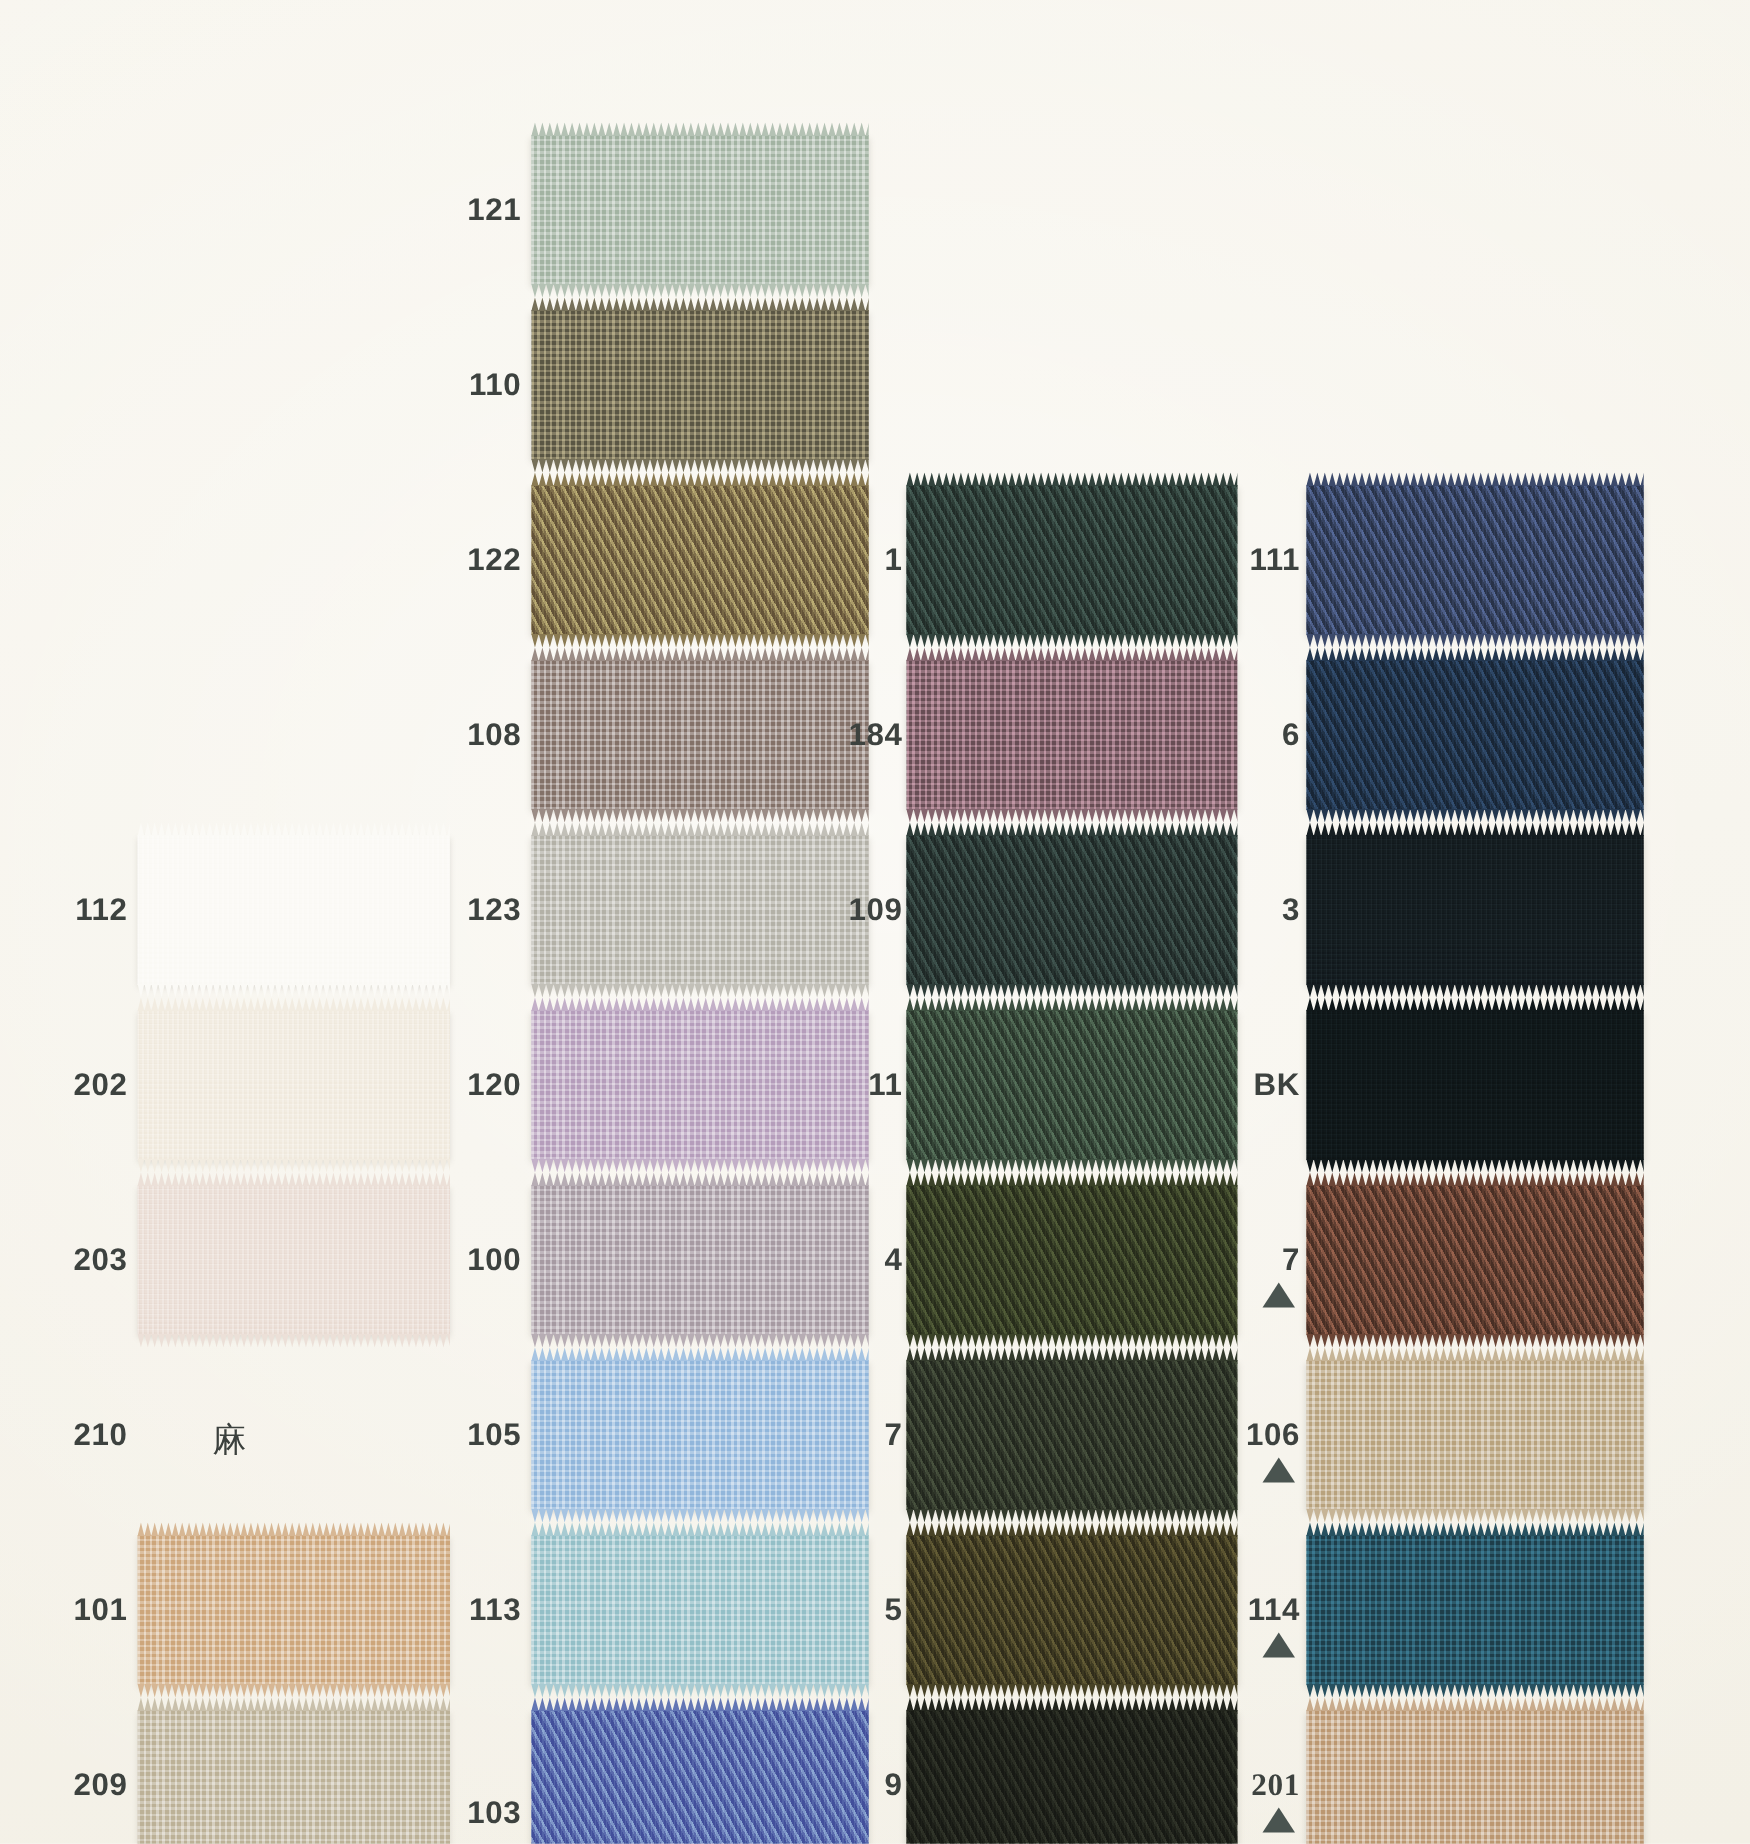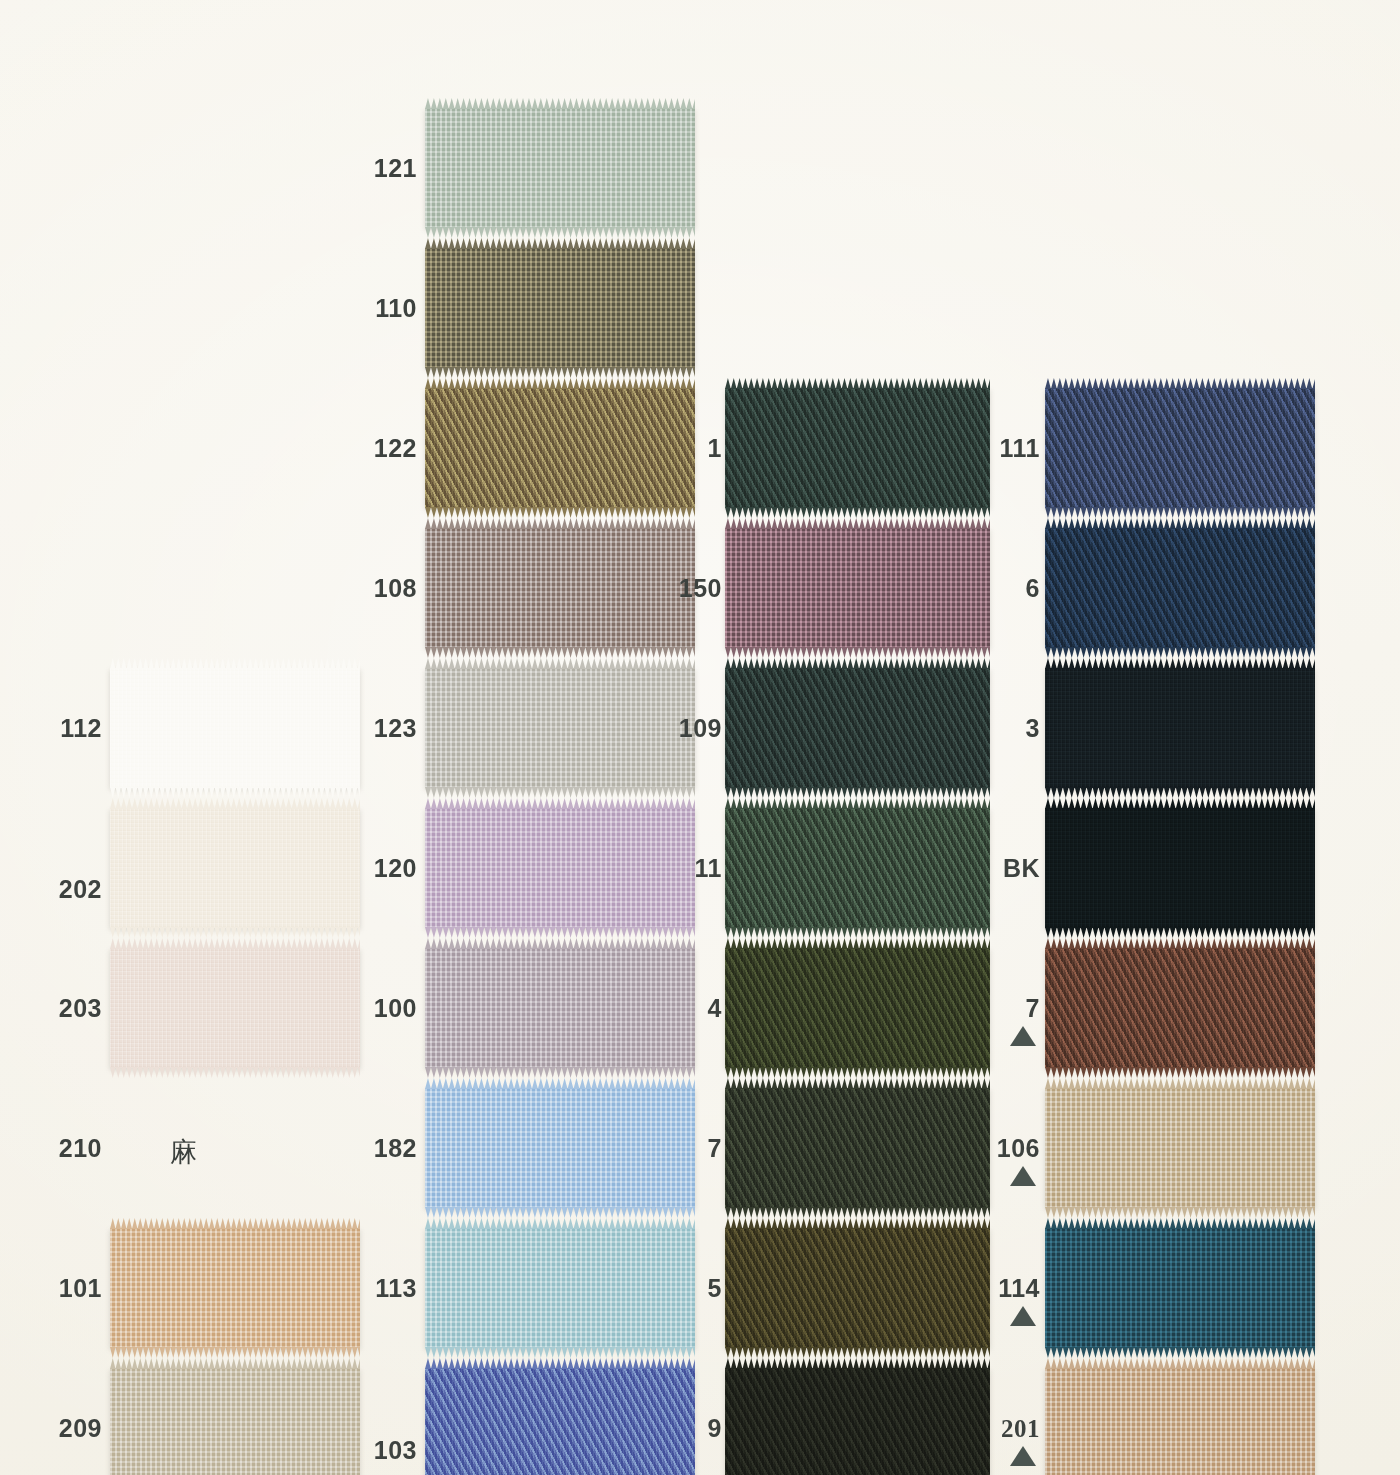--- a/index.html
+++ b/index.html
@@ -104,21 +104,21 @@
         <svg viewBox="0 0 1000 11" preserveAspectRatio="none">
           <polygon points="0,11 0,11 11,0 22,11 33,0 44,11 55,0 66,11 77,0 88,11 99,0 110,11 121,0 132,11 143,0 154,11 165,0 176,11 187,0 198,11 209,0 220,11 231,0 242,11 253,0 264,11 275,0 286,11 297,0 308,11 319,0 330,11 341,0 352,11 363,0 374,11 385,0 396,11 407,0 418,11 429,0 440,11 451,0 462,11 473,0 484,11 495,0 506,11 517,0 528,11 539,0 550,11 561,0 572,11 583,0 594,11 605,0 616,11 627,0 638,11 649,0 660,11 671,0 682,11 693,0 704,11 715,0 726,11 737,0 748,11 759,0 770,11 781,0 792,11 803,0 814,11 825,0 836,11 847,0 858,11 869,0 880,11 891,0 902,11 913,0 924,11 935,0 946,11 957,0 968,11 979,0 990,11 1001,0 1000,11" fill="#fbfaf6"></polygon>
         </svg>
       </div>
       <div class="zig bottom">
         <svg viewBox="0 0 1000 11" preserveAspectRatio="none">
           <polygon points="0,0 0,0 11,11 22,0 33,11 44,0 55,11 66,0 77,11 88,0 99,11 110,0 121,11 132,0 143,11 154,0 165,11 176,0 187,11 198,0 209,11 220,0 231,11 242,0 253,11 264,0 275,11 286,0 297,11 308,0 319,11 330,0 341,11 352,0 363,11 374,0 385,11 396,0 407,11 418,0 429,11 440,0 451,11 462,0 473,11 484,0 495,11 506,0 517,11 528,0 539,11 550,0 561,11 572,0 583,11 594,0 605,11 616,0 627,11 638,0 649,11 660,0 671,11 682,0 693,11 704,0 715,11 726,0 737,11 748,0 759,11 770,0 781,11 792,0 803,11 814,0 825,11 836,0 847,11 858,0 869,11 880,0 891,11 902,0 913,11 924,0 935,11 946,0 957,11 968,0 979,11 990,0 1001,11 1000,0" fill="#fbfaf6"></polygon>
         </svg>
       </div>
     </div>
-    <div class="label" style="right: 1298px; top: 856px; color: rgb(61, 66, 63); margin-top: 21px;">202</div>
+    <div class="label" style="right: 1298px; top: 856px; color: rgb(61, 66, 63);">202</div>
     <div class="swatch plain" style="left: 110px; top: 808px; width: 250px; height: 120px;">
       <div class="body" style="background: rgb(242, 236, 225);"></div>
       <div class="weave"></div>
       <div class="zig top">
         <svg viewBox="0 0 1000 11" preserveAspectRatio="none">
           <polygon points="0,11 0,11 11,0 22,11 33,0 44,11 55,0 66,11 77,0 88,11 99,0 110,11 121,0 132,11 143,0 154,11 165,0 176,11 187,0 198,11 209,0 220,11 231,0 242,11 253,0 264,11 275,0 286,11 297,0 308,11 319,0 330,11 341,0 352,11 363,0 374,11 385,0 396,11 407,0 418,11 429,0 440,11 451,0 462,11 473,0 484,11 495,0 506,11 517,0 528,11 539,0 550,11 561,0 572,11 583,0 594,11 605,0 616,11 627,0 638,11 649,0 660,11 671,0 682,11 693,0 704,11 715,0 726,11 737,0 748,11 759,0 770,11 781,0 792,11 803,0 814,11 825,0 836,11 847,0 858,11 869,0 880,11 891,0 902,11 913,0 924,11 935,0 946,11 957,0 968,11 979,0 990,11 1001,0 1000,11" fill="#f2ece1"></polygon>
         </svg>
       </div>
       <div class="zig bottom">
         <svg viewBox="0 0 1000 11" preserveAspectRatio="none">
@@ -266,21 +266,21 @@
         <svg viewBox="0 0 1000 11" preserveAspectRatio="none">
           <polygon points="0,11 0,11 11,0 22,11 33,0 44,11 55,0 66,11 77,0 88,11 99,0 110,11 121,0 132,11 143,0 154,11 165,0 176,11 187,0 198,11 209,0 220,11 231,0 242,11 253,0 264,11 275,0 286,11 297,0 308,11 319,0 330,11 341,0 352,11 363,0 374,11 385,0 396,11 407,0 418,11 429,0 440,11 451,0 462,11 473,0 484,11 495,0 506,11 517,0 528,11 539,0 550,11 561,0 572,11 583,0 594,11 605,0 616,11 627,0 638,11 649,0 660,11 671,0 682,11 693,0 704,11 715,0 726,11 737,0 748,11 759,0 770,11 781,0 792,11 803,0 814,11 825,0 836,11 847,0 858,11 869,0 880,11 891,0 902,11 913,0 924,11 935,0 946,11 957,0 968,11 979,0 990,11 1001,0 1000,11" fill="#b7adb4"></polygon>
         </svg>
       </div>
       <div class="zig bottom">
         <svg viewBox="0 0 1000 11" preserveAspectRatio="none">
           <polygon points="0,0 0,0 11,11 22,0 33,11 44,0 55,11 66,0 77,11 88,0 99,11 110,0 121,11 132,0 143,11 154,0 165,11 176,0 187,11 198,0 209,11 220,0 231,11 242,0 253,11 264,0 275,11 286,0 297,11 308,0 319,11 330,0 341,11 352,0 363,11 374,0 385,11 396,0 407,11 418,0 429,11 440,0 451,11 462,0 473,11 484,0 495,11 506,0 517,11 528,0 539,11 550,0 561,11 572,0 583,11 594,0 605,11 616,0 627,11 638,0 649,11 660,0 671,11 682,0 693,11 704,0 715,11 726,0 737,11 748,0 759,11 770,0 781,11 792,0 803,11 814,0 825,11 836,0 847,11 858,0 869,11 880,0 891,11 902,0 913,11 924,0 935,11 946,0 957,11 968,0 979,11 990,0 1001,11 1000,0" fill="#b7adb4"></polygon>
         </svg>
       </div>
     </div>
-    <div class="label" style="right: 983px; top: 1136px; color: rgb(61, 66, 63);">182</div>
+    <div class="label" style="right: 983px; top: 1136px; color: rgb(61, 66, 63);">105</div>
     <div class="swatch slub" style="left: 425px; top: 1088px; width: 270px; height: 120px;">
       <div class="body" style="background: rgb(166, 196, 226);"></div>
       <div class="weave"></div>
       <div class="zig top">
         <svg viewBox="0 0 1000 11" preserveAspectRatio="none">
           <polygon points="0,11 0,11 11,0 22,11 33,0 44,11 55,0 66,11 77,0 88,11 99,0 110,11 121,0 132,11 143,0 154,11 165,0 176,11 187,0 198,11 209,0 220,11 231,0 242,11 253,0 264,11 275,0 286,11 297,0 308,11 319,0 330,11 341,0 352,11 363,0 374,11 385,0 396,11 407,0 418,11 429,0 440,11 451,0 462,11 473,0 484,11 495,0 506,11 517,0 528,11 539,0 550,11 561,0 572,11 583,0 594,11 605,0 616,11 627,0 638,11 649,0 660,11 671,0 682,11 693,0 704,11 715,0 726,11 737,0 748,11 759,0 770,11 781,0 792,11 803,0 814,11 825,0 836,11 847,0 858,11 869,0 880,11 891,0 902,11 913,0 924,11 935,0 946,11 957,0 968,11 979,0 990,11 1001,0 1000,11" fill="#a6c4e2"></polygon>
         </svg>
       </div>
       <div class="zig bottom">
         <svg viewBox="0 0 1000 11" preserveAspectRatio="none">
@@ -321,21 +321,21 @@
         <svg viewBox="0 0 1000 11" preserveAspectRatio="none">
           <polygon points="0,11 0,11 11,0 22,11 33,0 44,11 55,0 66,11 77,0 88,11 99,0 110,11 121,0 132,11 143,0 154,11 165,0 176,11 187,0 198,11 209,0 220,11 231,0 242,11 253,0 264,11 275,0 286,11 297,0 308,11 319,0 330,11 341,0 352,11 363,0 374,11 385,0 396,11 407,0 418,11 429,0 440,11 451,0 462,11 473,0 484,11 495,0 506,11 517,0 528,11 539,0 550,11 561,0 572,11 583,0 594,11 605,0 616,11 627,0 638,11 649,0 660,11 671,0 682,11 693,0 704,11 715,0 726,11 737,0 748,11 759,0 770,11 781,0 792,11 803,0 814,11 825,0 836,11 847,0 858,11 869,0 880,11 891,0 902,11 913,0 924,11 935,0 946,11 957,0 968,11 979,0 990,11 1001,0 1000,11" fill="#31423c"></polygon>
         </svg>
       </div>
       <div class="zig bottom">
         <svg viewBox="0 0 1000 11" preserveAspectRatio="none">
           <polygon points="0,0 0,0 11,11 22,0 33,11 44,0 55,11 66,0 77,11 88,0 99,11 110,0 121,11 132,0 143,11 154,0 165,11 176,0 187,11 198,0 209,11 220,0 231,11 242,0 253,11 264,0 275,11 286,0 297,11 308,0 319,11 330,0 341,11 352,0 363,11 374,0 385,11 396,0 407,11 418,0 429,11 440,0 451,11 462,0 473,11 484,0 495,11 506,0 517,11 528,0 539,11 550,0 561,11 572,0 583,11 594,0 605,11 616,0 627,11 638,0 649,11 660,0 671,11 682,0 693,11 704,0 715,11 726,0 737,11 748,0 759,11 770,0 781,11 792,0 803,11 814,0 825,11 836,0 847,11 858,0 869,11 880,0 891,11 902,0 913,11 924,0 935,11 946,0 957,11 968,0 979,11 990,0 1001,11 1000,0" fill="#31423c"></polygon>
         </svg>
       </div>
     </div>
-    <div class="label" style="right: 678px; top: 576px; color: rgb(61, 66, 63);">150</div>
+    <div class="label" style="right: 678px; top: 576px; color: rgb(61, 66, 63);">184</div>
     <div class="swatch slub" style="left: 725px; top: 528px; width: 265px; height: 120px;">
       <div class="body" style="background: rgb(132, 101, 110);"></div>
       <div class="weave"></div>
       <div class="zig top">
         <svg viewBox="0 0 1000 11" preserveAspectRatio="none">
           <polygon points="0,11 0,11 11,0 22,11 33,0 44,11 55,0 66,11 77,0 88,11 99,0 110,11 121,0 132,11 143,0 154,11 165,0 176,11 187,0 198,11 209,0 220,11 231,0 242,11 253,0 264,11 275,0 286,11 297,0 308,11 319,0 330,11 341,0 352,11 363,0 374,11 385,0 396,11 407,0 418,11 429,0 440,11 451,0 462,11 473,0 484,11 495,0 506,11 517,0 528,11 539,0 550,11 561,0 572,11 583,0 594,11 605,0 616,11 627,0 638,11 649,0 660,11 671,0 682,11 693,0 704,11 715,0 726,11 737,0 748,11 759,0 770,11 781,0 792,11 803,0 814,11 825,0 836,11 847,0 858,11 869,0 880,11 891,0 902,11 913,0 924,11 935,0 946,11 957,0 968,11 979,0 990,11 1001,0 1000,11" fill="#84656e"></polygon>
         </svg>
       </div>
       <div class="zig bottom">
         <svg viewBox="0 0 1000 11" preserveAspectRatio="none">

